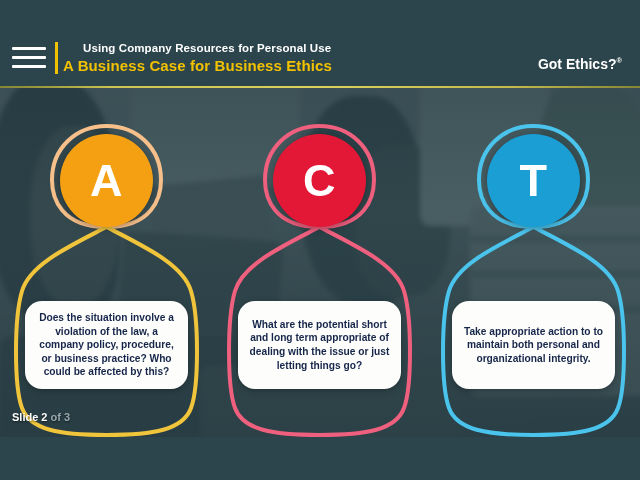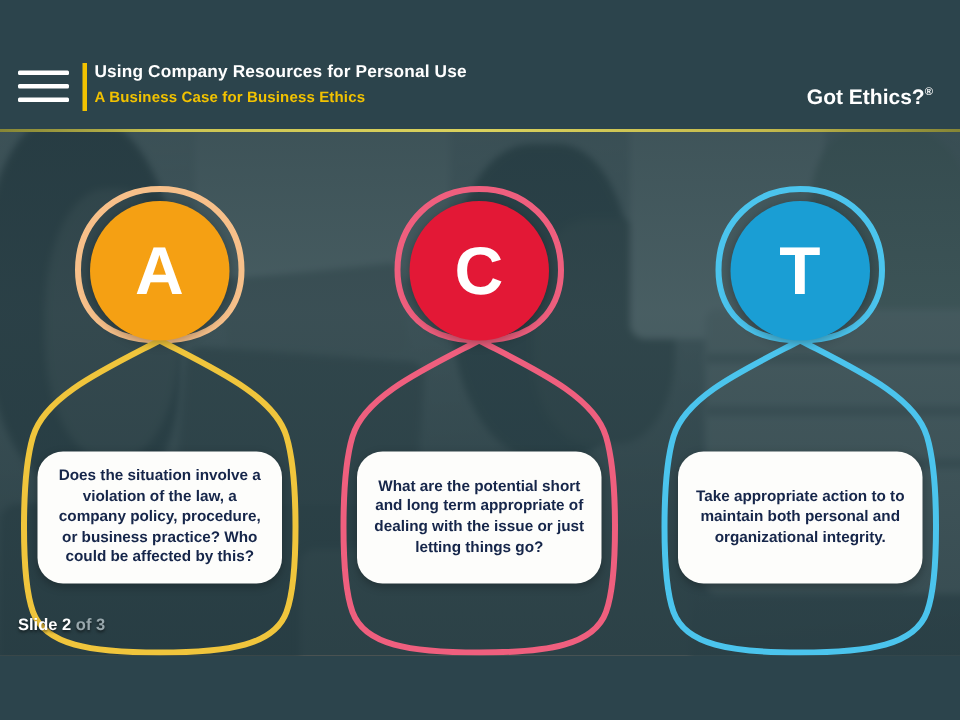--- a/index.html
+++ b/index.html
@@ -13,22 +13,22 @@
 
   
   #slide{position:absolute;left:0;top:28px;width:640px;height:409px;overflow:hidden;background:#2c444c;}
 
   
   #header{position:absolute;left:0;top:0;width:640px;height:58px;background:#2c444c;z-index:30;}
   #hamburger{position:absolute;left:12px;top:19px;width:34px;height:21px;display:flex;flex-direction:column;justify-content:space-between;cursor:pointer;}
   #hamburger i{display:block;height:3px;background:#ffffff;border-radius:1px;}
   #hdr-divider{position:absolute;left:55px;top:14px;width:3px;height:32px;background:#f2c200;}
   #hdr-text{position:absolute;left:63px;top:13px;}
-  #hdr-title{font-size:11.5px;font-weight:bold;color:#ffffff;letter-spacing:.1px;line-height:15px;white-space:nowrap;}
-  #hdr-sub{font-size:10px;font-weight:bold;color:#f2c200;letter-spacing:.1px;line-height:15px;margin-top:2px;white-space:nowrap;}
+  #hdr-title{font-size:11.5px;font-weight:bold;color:#ffffff;letter-spacing:.1px;line-height:15px;white-space:nowrap;margin-left:20px;}
+  #hdr-sub{font-size:15px;font-weight:bold;color:#f2c200;letter-spacing:.1px;line-height:15px;margin-top:2px;white-space:nowrap;}
   #brand{position:absolute;right:18px;top:28px;font-size:14px;font-weight:bold;color:#ffffff;white-space:nowrap;}
   #brand sup{font-size:7.5px;vertical-align:super;}
 
   
   #photo{position:absolute;left:0;top:58px;width:640px;height:351px;overflow:hidden;}
   .pbase{position:absolute;inset:0;background:linear-gradient(175deg,#c9c8c2 0%,#a9a9a4 22%,#8e8d88 48%,#76756f 72%,#5e5d58 100%);}
   .pshape{position:absolute;filter:blur(2.4px);}
   #ptint{position:absolute;inset:0;background:rgba(40,66,74,.80);}
   #ptint2{position:absolute;inset:0;background:linear-gradient(180deg,rgba(30,52,60,.30) 0%,rgba(40,66,74,.12) 35%,rgba(30,52,60,.42) 100%);}
   #topline{position:absolute;left:0;top:58px;width:640px;height:2px;background:linear-gradient(90deg,#8c8a33 0%,#d9cf52 18%,#e8dd5e 50%,#cfc24b 80%,#8c8a33 100%);z-index:12;opacity:.92;}

